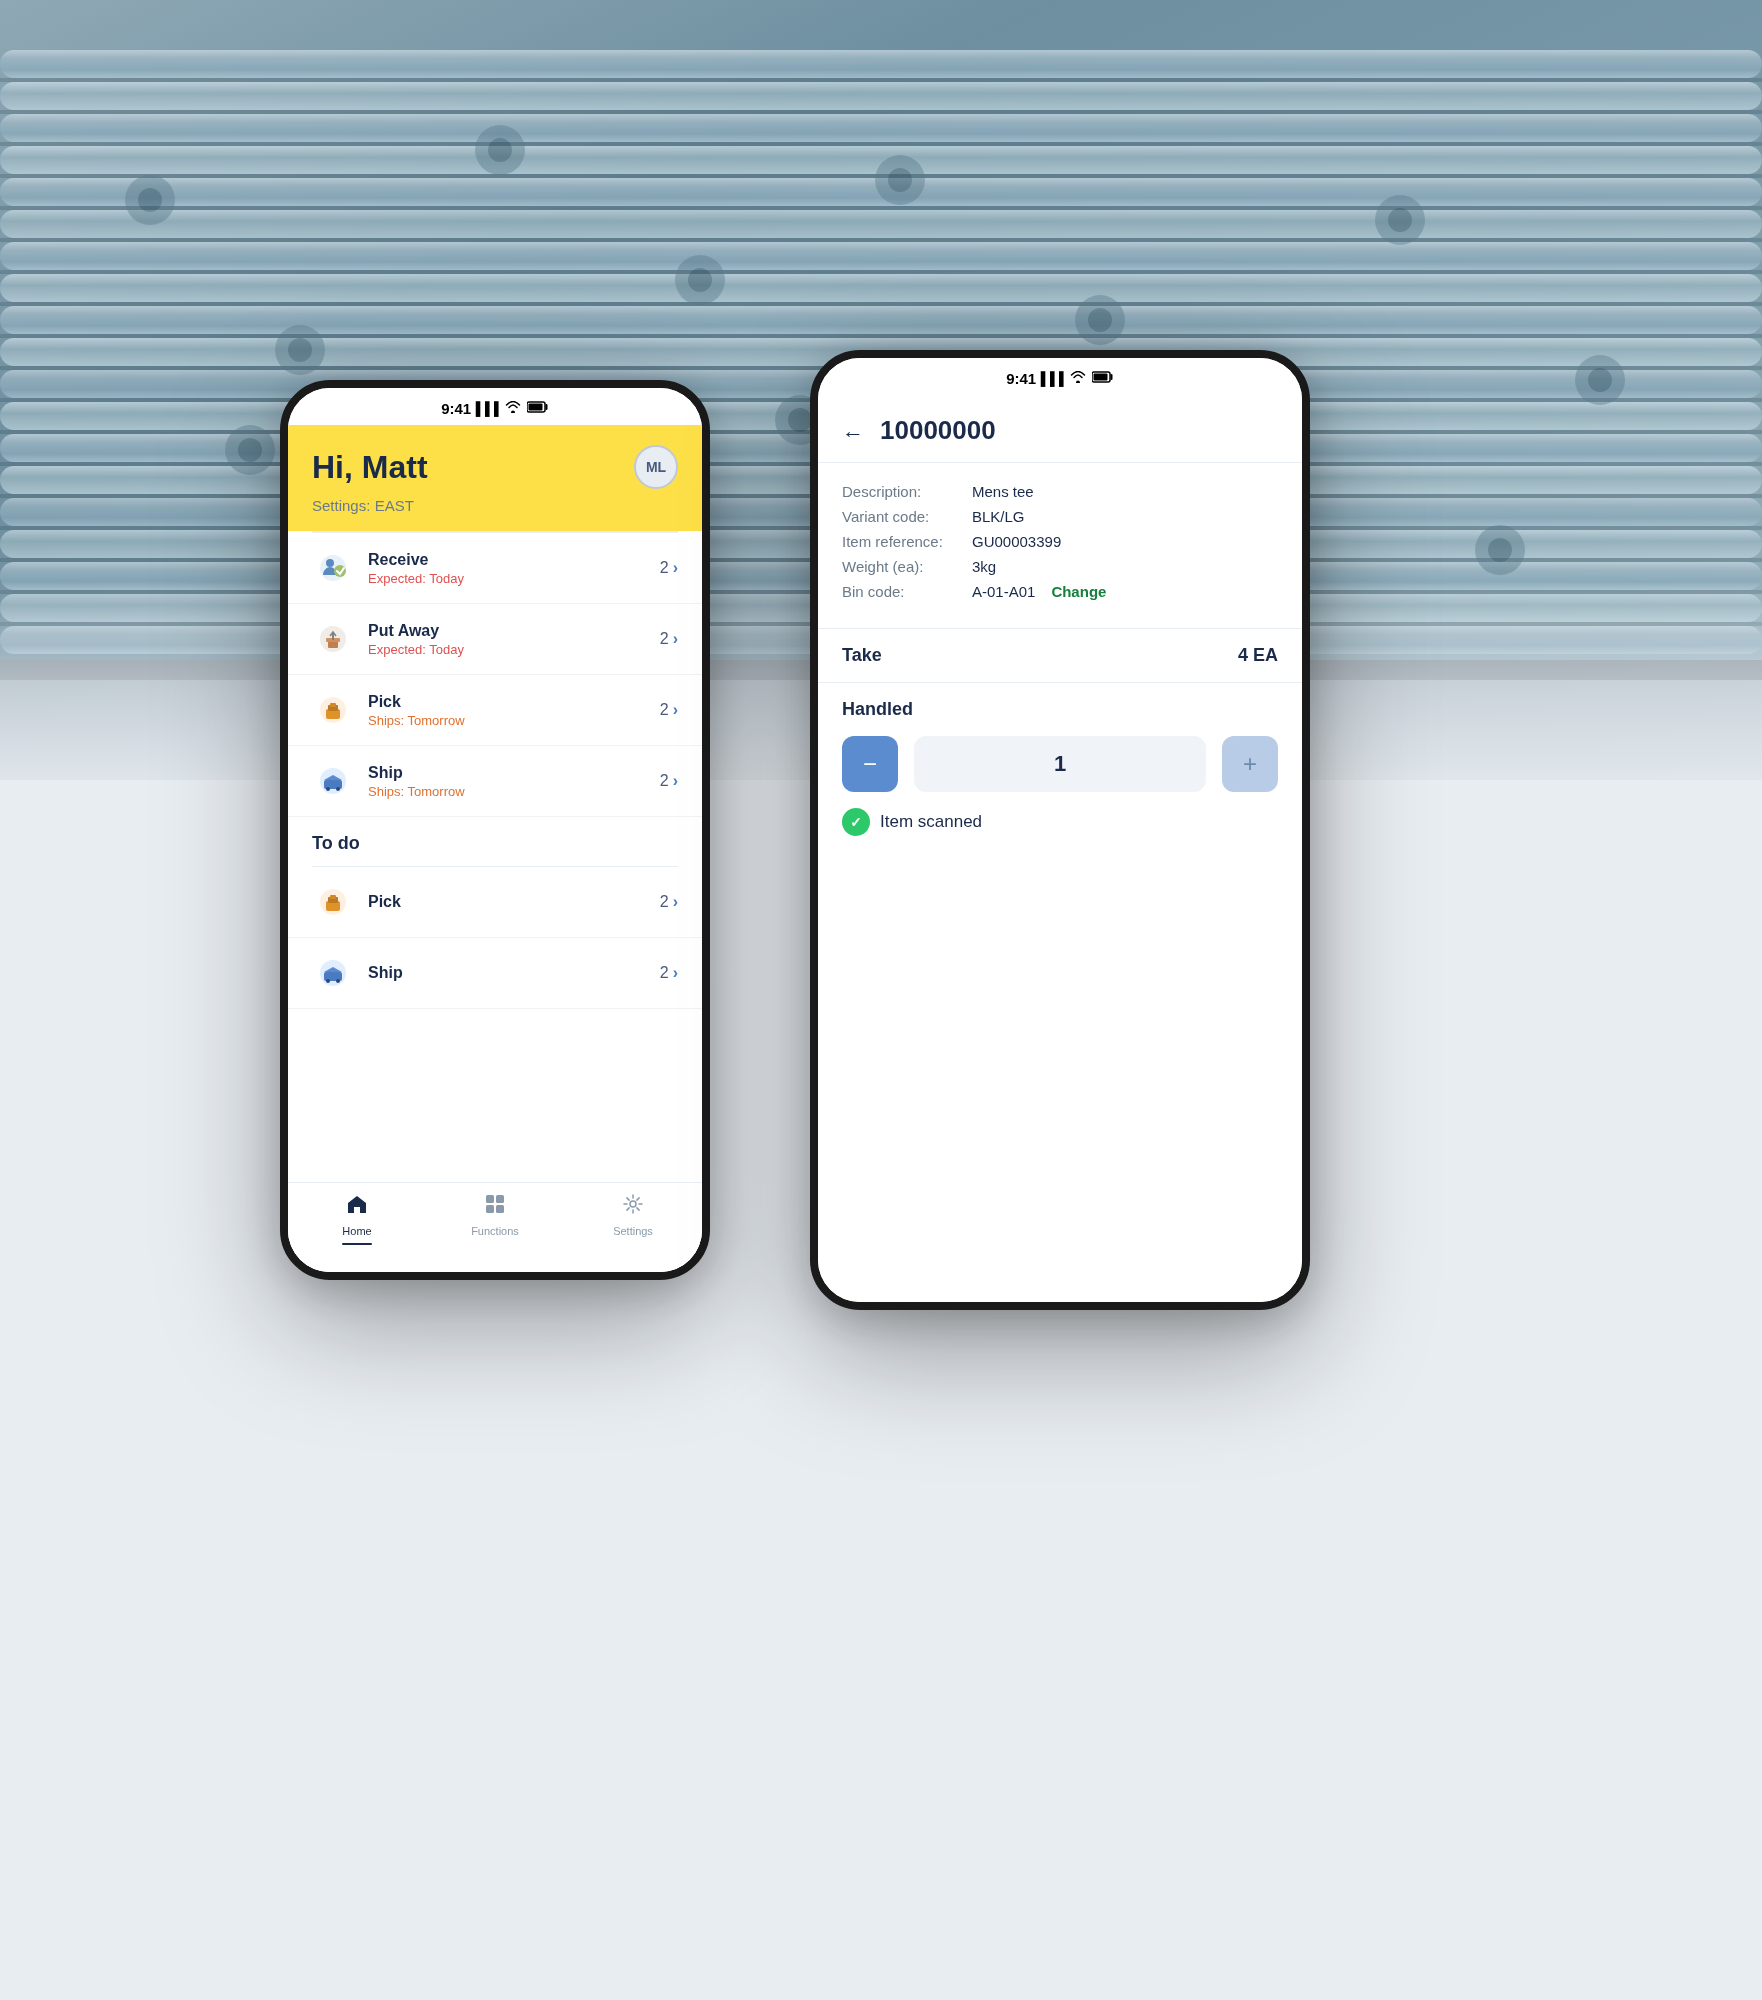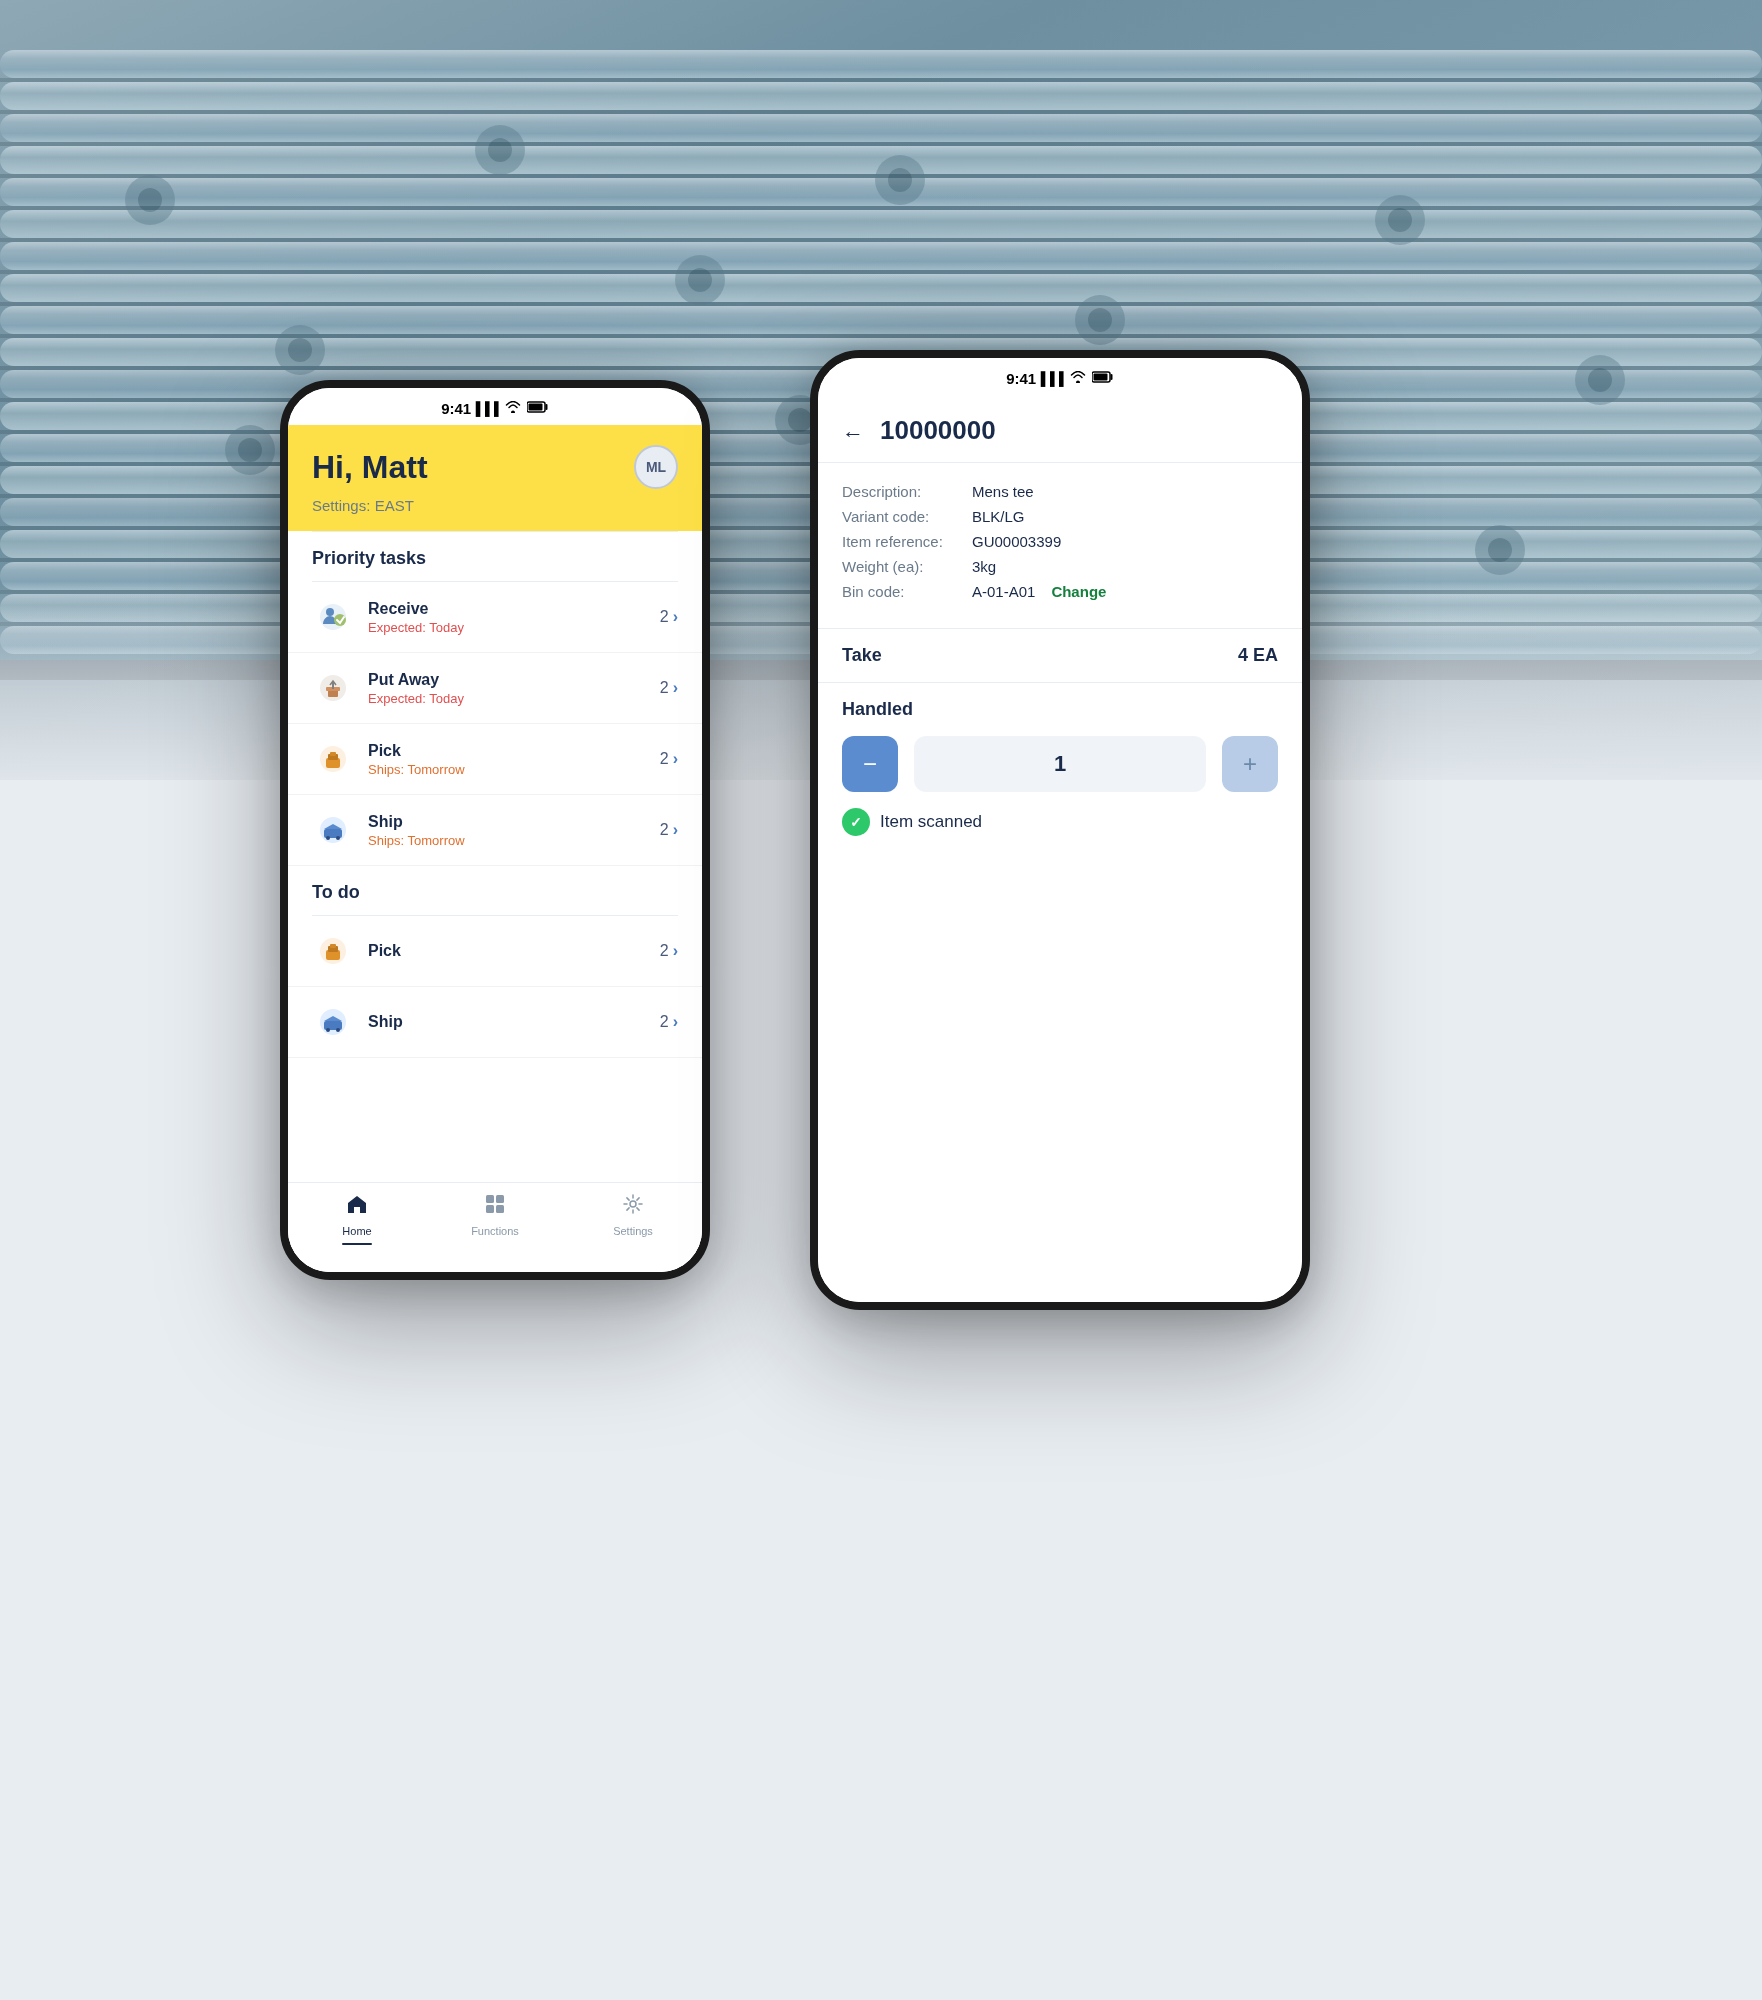--- a/index.html
+++ b/index.html
@@ -566,21 +566,20 @@
           <div class="avatar-circle">ML</div>
         </div>
         <div>
           <span style="color:#6a7a8a; font-size:15px;">Settings:</span>
           <span style="color:#6a7a8a; font-size:15px;">EAST</span>
         </div>
       </div>
 
       <div class="section-divider"></div>
 
-      <div class="section-title">Priority tasks</div>
 
       <div class="section-divider"></div>
 
       <div class="task-item">
         <div class="task-icon">
           <svg width="30" height="30" viewBox="0 0 30 30">
             <circle cx="15" cy="15" r="13" fill="#e8f0f8"></circle>
             <circle cx="12" cy="10" r="4" fill="#5a8abf"></circle>
             <path d="M5 22 C5 17 9 14 12 14 C15 14 19 17 19 22Z" fill="#5a8abf"></path>
             <circle cx="22" cy="18" r="6" fill="#a0c070"></circle>

